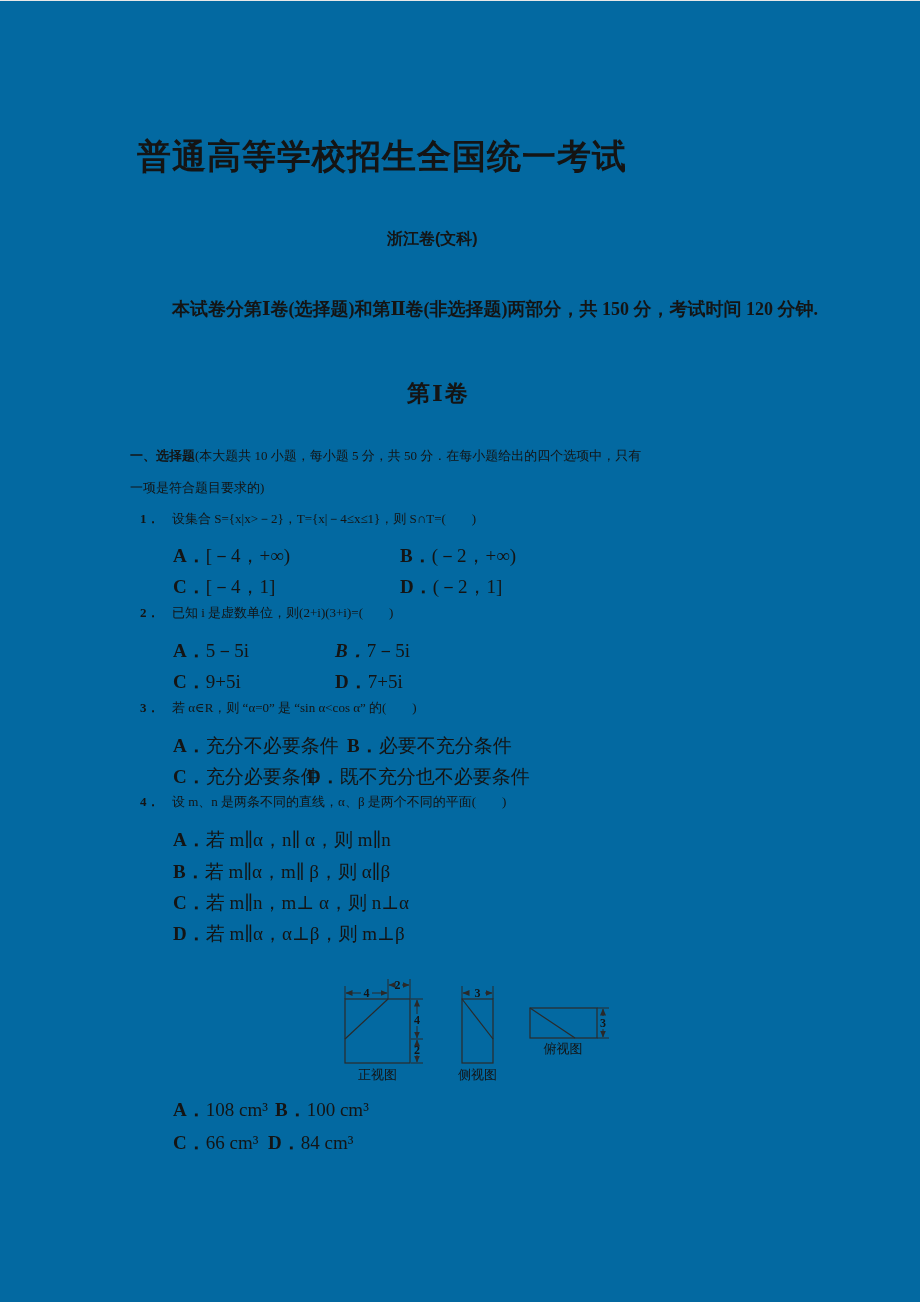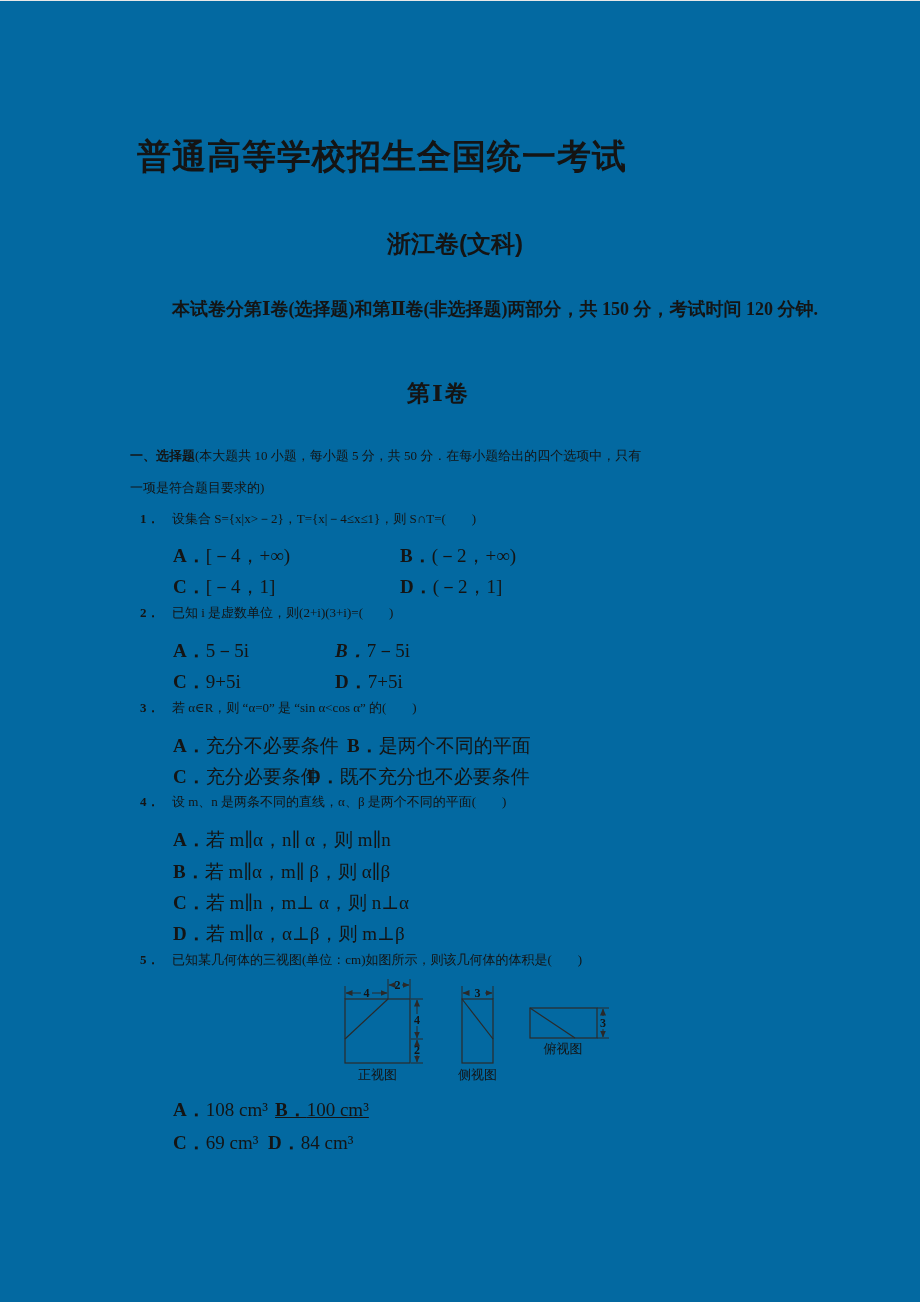--- a/index.html
+++ b/index.html
@@ -3,21 +3,21 @@
 <meta charset="utf-8">
 <style>
   html,body{margin:0;padding:0;background:#e8e8e8;}
   .page{
     position:relative;width:920px;height:1302px;margin:1px auto;
     background:#0369a1;overflow:hidden;color:#141414;
     font-family:"Liberation Serif","DejaVu Serif",serif;
   }
   .row{position:absolute;white-space:nowrap;line-height:1.15;}
   .title{font-size:34px;font-weight:bold;letter-spacing:1px;font-family:"Liberation Serif","DejaVu Serif",serif;}
-  .subtitle{font-size:24px;font-weight:bold;font-family:"Liberation Sans","DejaVu Sans",sans-serif;}
+  .subtitle{font-size:16px;font-weight:bold;font-family:"Liberation Sans","DejaVu Sans",sans-serif;}
   .intro{font-size:18px;font-weight:bold;}
   .part{font-size:23px;font-weight:bold;letter-spacing:2px;}
   .body-line{font-size:13px;}
   .sec-label{font-weight:bold;font-family:"Liberation Sans","DejaVu Sans",sans-serif;}
   .qnum{font-weight:bold;display:inline-block;min-width:32px;}
   .opt{position:absolute;white-space:nowrap;font-size:19px;}
   .lbl{font-weight:bold;}
   .lbl.italic{font-style:italic;}
   .stem-text{}
   svg text{font-family:"Liberation Serif","DejaVu Serif",serif;}
@@ -74,21 +74,21 @@
     <span class="lbl">D．</span><span>7+5i</span>
   </div>
 
   <div class="row body-line" style="left:140px;top:700px;">
     <span class="qnum">3．</span><span class="stem-text">若 α∈R，则 “α=0” 是 “sin  α&lt;cos  α” 的(　　)</span>
   </div>
   <div class="opt" style="left:173px;top:732px;">
     <span class="lbl">A．</span><span>充分不必要条件</span>
   </div>
   <div class="opt" style="left:347px;top:732px;">
-    <span class="lbl">B．</span><span>是两个不同的平面</span>
+    <span class="lbl">B．</span><span>必要不充分条件</span>
   </div>
   <div class="opt" style="left:173px;top:763px;">
     <span class="lbl">C．</span><span>充分必要条件</span>
   </div>
   <div class="opt" style="left:307px;top:763px;">
     <span class="lbl">D．</span><span>既不充分也不必要条件</span>
   </div>
 
   <div class="row body-line" style="left:140px;top:794px;">
     <span class="qnum">4．</span><span class="stem-text">设 m、n 是两条不同的直线，α、β 是两个不同的平面(　　)</span>
@@ -99,23 +99,20 @@
   <div class="opt" style="left:173px;top:858px;">
     <span class="lbl">B．</span><span>若 m∥α，m∥ β，则 α∥β</span>
   </div>
   <div class="opt" style="left:173px;top:920px;">
     <span class="lbl">D．</span><span>若 m∥α，α⊥β，则 m⊥β</span>
   </div>
   <div class="opt" style="left:173px;top:889px;">
     <span class="lbl">C．</span><span>若 m∥n，m⊥ α，则 n⊥α</span>
   </div>
 
-  <div class="row body-line" style="left:140px;top:952px;">
-    <span class="qnum">5．</span><span class="stem-text">已知某几何体的三视图(单位：cm)如图所示，则该几何体的体积是(　　)</span>
-  </div>
 
   <svg style="position:absolute;left:330px;top:973px;" width="290" height="112" viewBox="0 0 290 112">
     <defs>
       <marker id="arrE" markerWidth="8" markerHeight="8" refX="6.5" refY="3" orient="auto-start-reverse" markerUnits="userSpaceOnUse">
         <path d="M0,0 L7,3 L0,6 Z" fill="#2a2a2a"></path>
       </marker>
     </defs>
     <g stroke="#2a2a2a" stroke-width="1.2" fill="none">
 
       <rect x="15" y="25" width="65" height="64"></rect>
@@ -161,23 +158,23 @@
       <text class="dim-num" x="273" y="53" text-anchor="middle">3</text>
       <text class="view-label" x="47.5" y="105" text-anchor="middle">正视图</text>
       <text class="view-label" x="147.5" y="105" text-anchor="middle">侧视图</text>
       <text class="view-label" x="233" y="79" text-anchor="middle">俯视图</text>
     </g>
   </svg>
 
   <div class="opt" style="left:173px;top:1096px;">
     <span class="lbl">A．</span><span>108 cm³</span>
   </div>
-  <div class="opt" style="left:275px;top:1096px;text-decoration:underline;">
+  <div class="opt" style="left:275px;top:1096px;">
     <span class="lbl">B．</span><span>100 cm³</span>
   </div>
   <div class="opt" style="left:173px;top:1129px;">
-    <span class="lbl">C．</span><span>69 cm³</span>
+    <span class="lbl">C．</span><span>66 cm³</span>
   </div>
   <div class="opt" style="left:268px;top:1129px;">
     <span class="lbl">D．</span><span>84 cm³</span>
   </div>
 
 </div>
 
 </body></html>

